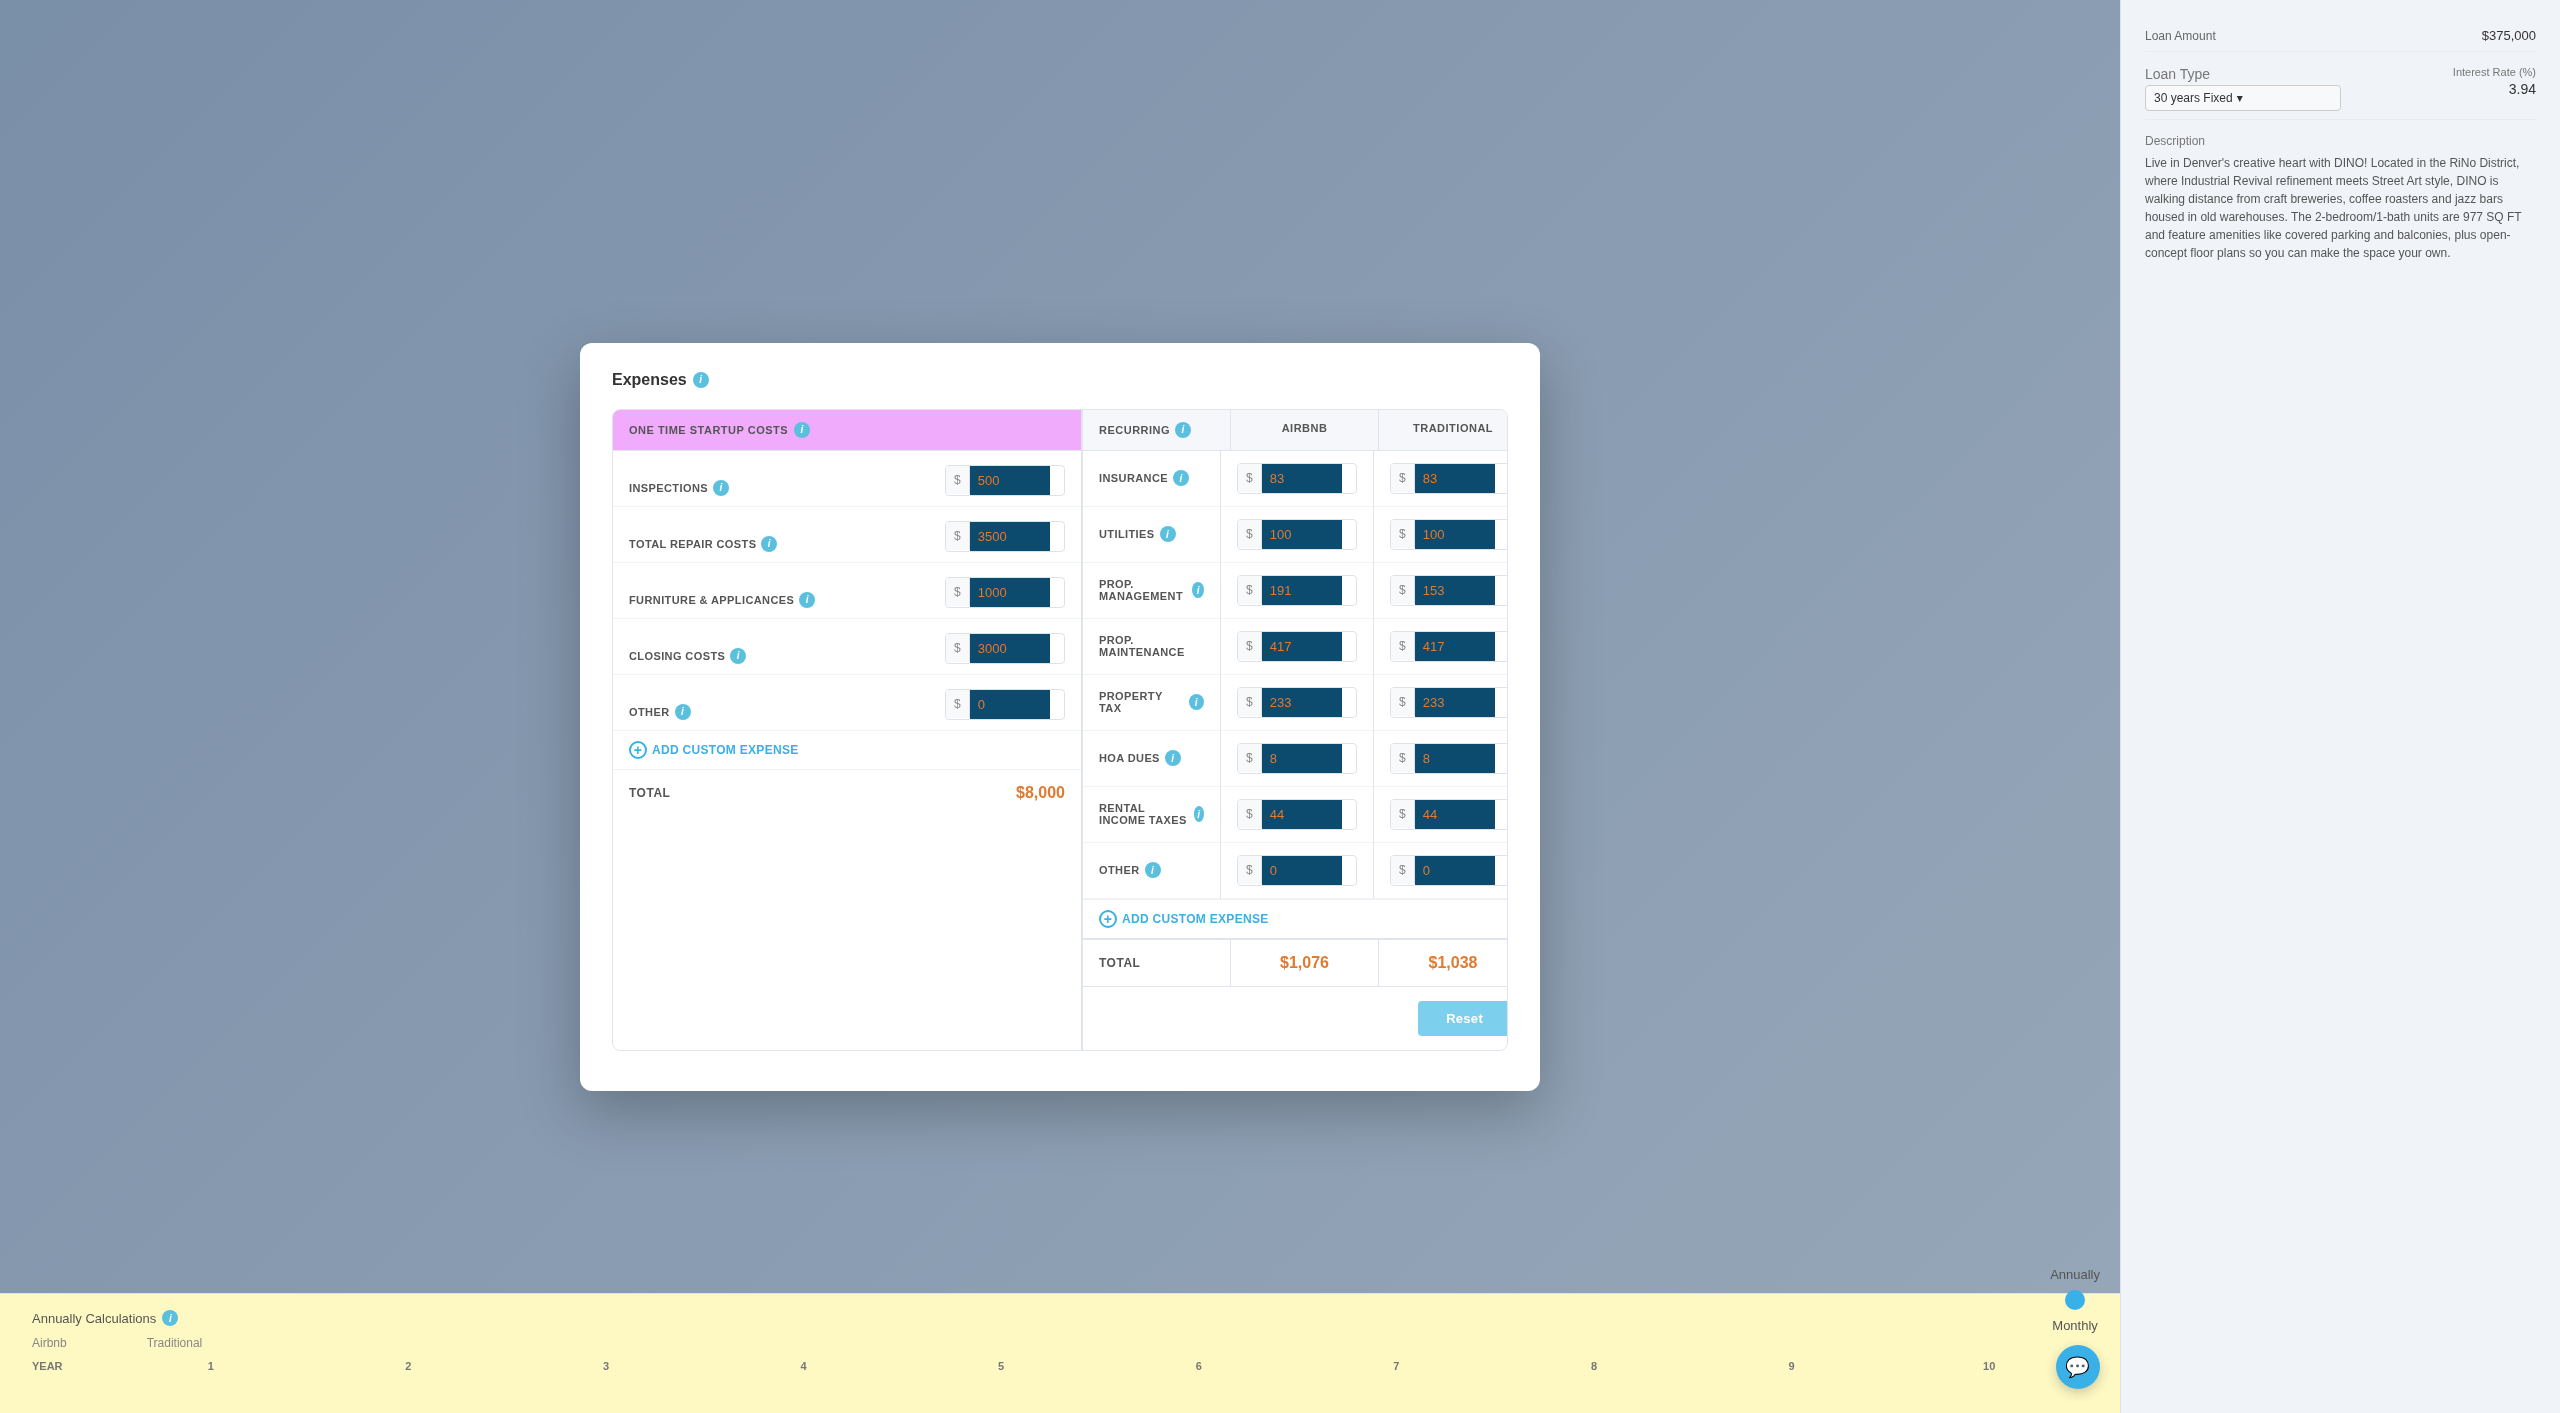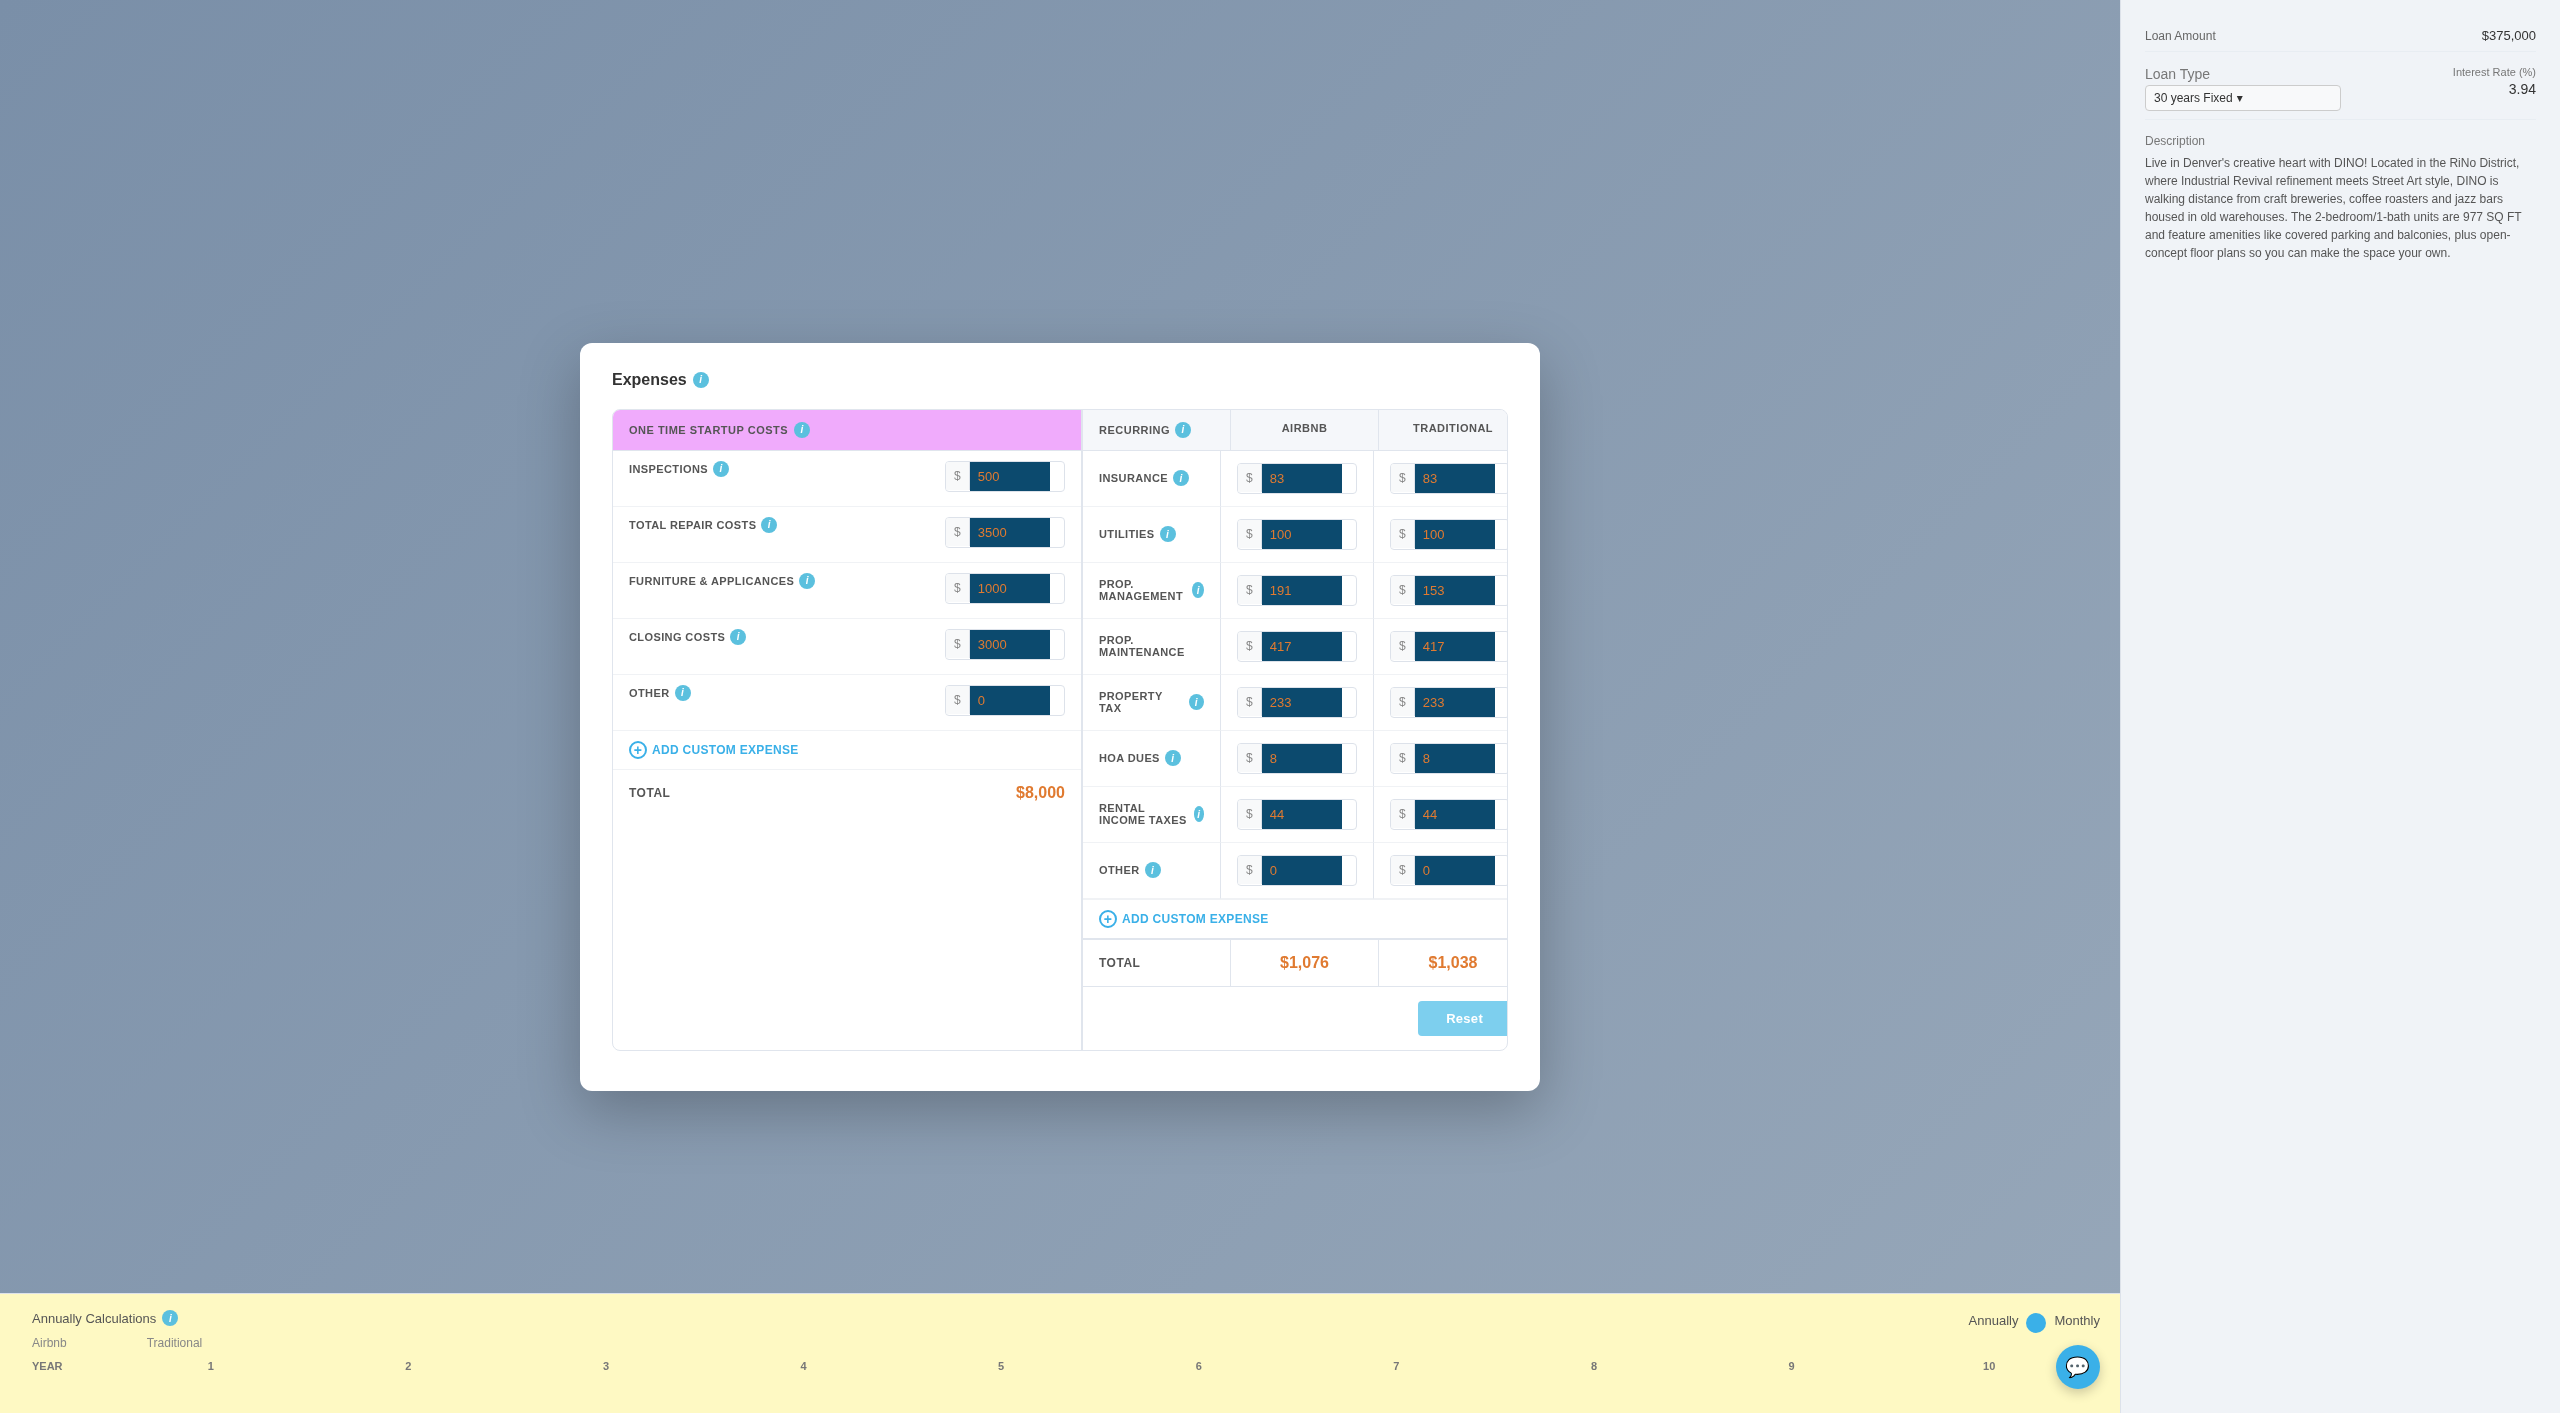--- a/index.html
+++ b/index.html
@@ -165,21 +165,21 @@
       font-weight: 700;
       color: #555;
       letter-spacing: 0.5px;
       text-align: center;
     }
     .right-col-header:first-child { text-align: left; display: flex; align-items: center; gap: 5px; }
     .right-col-header:not(:last-child) { border-right: 1px solid #e0e5ed; }
 
     .row {
       display: flex;
-      align-items: flex-start;
+      align-items: flex-end;
       padding: 10px 16px;
       border-bottom: 1px solid #f0f2f5;
       min-height: 56px;
     }
     .row:last-child { border-bottom: none; }
 
     .row-label {
       font-size: 11px;
       font-weight: 700;
       color: #555;
@@ -332,27 +332,28 @@
     }
 
     .bottom-col-label {
       font-size: 12px;
       color: #888;
       margin-bottom: 4px;
     }
 
     .annually-toggle {
       display: flex;
-      align-items: flex-start;
+      align-items: center;
       gap: 8px;
       position: absolute;
       right: 460px;
       bottom: 80px;
       font-size: 13px;
       color: #555;
+      flex-direction: column;
     }
 
     .toggle-dot {
       width: 20px;
       height: 20px;
       border-radius: 50%;
       background: #3ab0e8;
       display: inline-block;
     }
 

